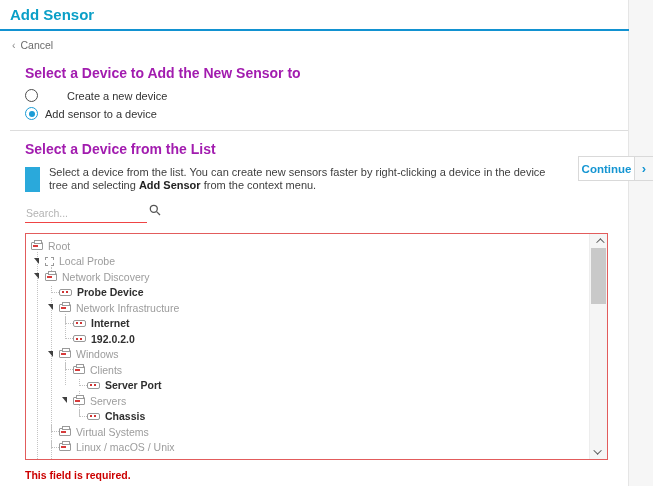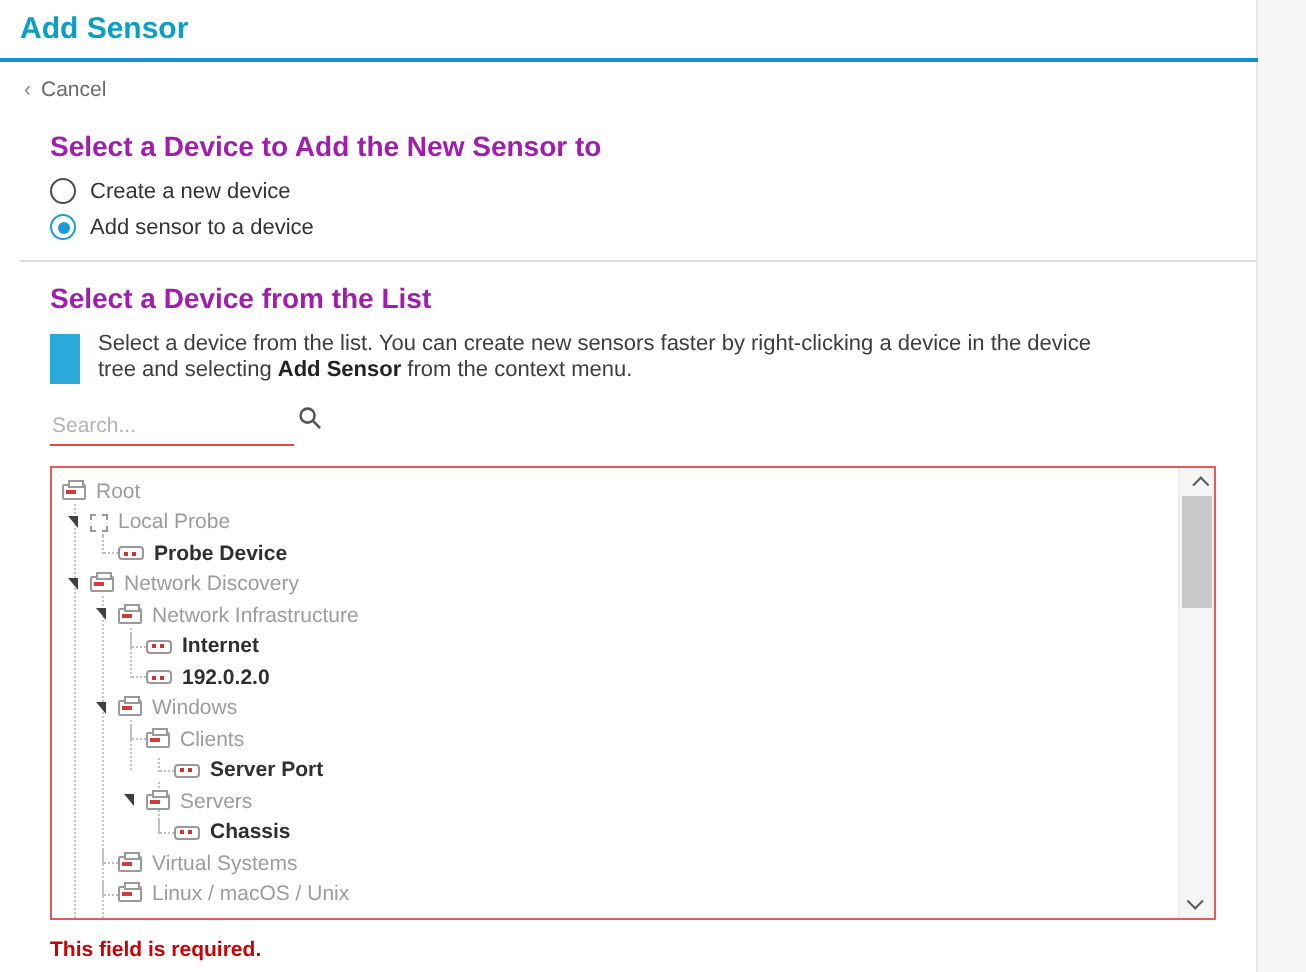--- a/index.html
+++ b/index.html
@@ -12,21 +12,21 @@
   
   .page-title{position:absolute;left:10px;top:6px;font-size:15px;font-weight:600;color:#0a9fc7;}
   .title-rule{position:absolute;left:0;top:29px;width:629px;height:2px;background:#1292d1;}
   .cancel-link{position:absolute;left:12px;top:39px;font-size:10.5px;color:#6b6b6b;cursor:pointer;}
   .cancel-link .chev{margin-right:5px;color:#8a8a8a;}
 
   
   .h-blue{position:absolute;font-size:14px;font-weight:700;color:#a21caf;}
   .h1a{left:25px;top:65px;}
   .radio-row{position:absolute;left:25px;display:flex;align-items:center;cursor:pointer;}
-  .radio-row.r0{top:89px;}
+  .radio-row.r0{top:89px;gap:22px;}
   .radio-row.r1{top:107px;}
   .radio-dot{width:11px;height:11px;border-radius:50%;border:1.5px solid #4d4d4d;background:#fff;display:inline-block;position:relative;flex:0 0 auto;}
   .radio-dot.selected{border-color:#1a9cd6;}
   .radio-dot.selected::after{content:"";position:absolute;left:2.5px;top:2.5px;width:6px;height:6px;border-radius:50%;background:#1a9cd6;}
   .radio-label{margin-left:7px;font-size:11px;color:#333;}
   .divider{position:absolute;left:10px;top:130px;width:618px;height:1px;background:#ddd;}
 
   
   .h2b{left:25px;top:141px;}
   .info-row{position:absolute;left:25px;top:165px;width:540px;display:flex;align-items:flex-end;}
@@ -101,20 +101,24 @@
 
   <div class="divider"></div>
 
   <div class="h-blue h2b">Select a Device from the List</div>
 
   <div class="info-row">
     <div class="info-square"></div>
     <div class="info-text"><span>Select a device from the list. You can create new sensors faster by right-clicking a device in the device tree and selecting </span><b>Add Sensor</b><span> from the context menu.</span></div>
   </div>
 
+  <div class="continue-group">
+    <div class="btn-continue">Continue</div>
+    <div class="btn-chev">›</div>
+  </div>
 
   <div class="search-wrap">
     <input class="search-input" type="text" placeholder="Search..." style="">
     <span class="search-icon">
       <svg width="12" height="12" viewBox="0 0 12 12">
         <circle cx="4.8" cy="4.8" r="3.5" fill="none" stroke="#555" stroke-width="1.3"></circle>
         <line x1="7.6" y1="7.6" x2="11" y2="11" stroke="#555" stroke-width="1.3"></line>
       </svg>
     </span>
   </div>
@@ -131,29 +135,29 @@
     <div id="tree-rows">
         <div class="tree-row" style="padding-left: 5px;">
           <span class="ticon group"></span>
           <span class="tlabel gray">Root</span>
         </div>
         <div class="tree-row" style="padding-left: 19px;">
           <span class="expander" style="left: 8px;"></span>
           <span class="ticon probe"></span>
           <span class="tlabel gray">Local Probe</span>
         </div>
-        <div class="tree-row" style="padding-left: 33px;">
-          <span class="stub" style="left: 25px;"></span>
-          <span class="ticon device"></span>
-          <span class="tlabel dark">Probe Device</span>
-        </div>
         <div class="tree-row" style="padding-left: 19px;">
           <span class="expander" style="left: 8px;"></span>
           <span class="ticon group"></span>
           <span class="tlabel gray">Network Discovery</span>
+        </div>
+        <div class="tree-row" style="padding-left: 33px;">
+          <span class="stub" style="left: 25px;"></span>
+          <span class="ticon device"></span>
+          <span class="tlabel dark">Probe Device</span>
         </div>
         <div class="tree-row" style="padding-left: 33px;">
           <span class="expander" style="left: 22px;"></span>
           <span class="ticon group"></span>
           <span class="tlabel gray">Network Infrastructure</span>
         </div>
         <div class="tree-row" style="padding-left: 47px;">
           <span class="stub" style="left: 39px;"></span>
           <span class="ticon device"></span>
           <span class="tlabel dark">Internet</span>

